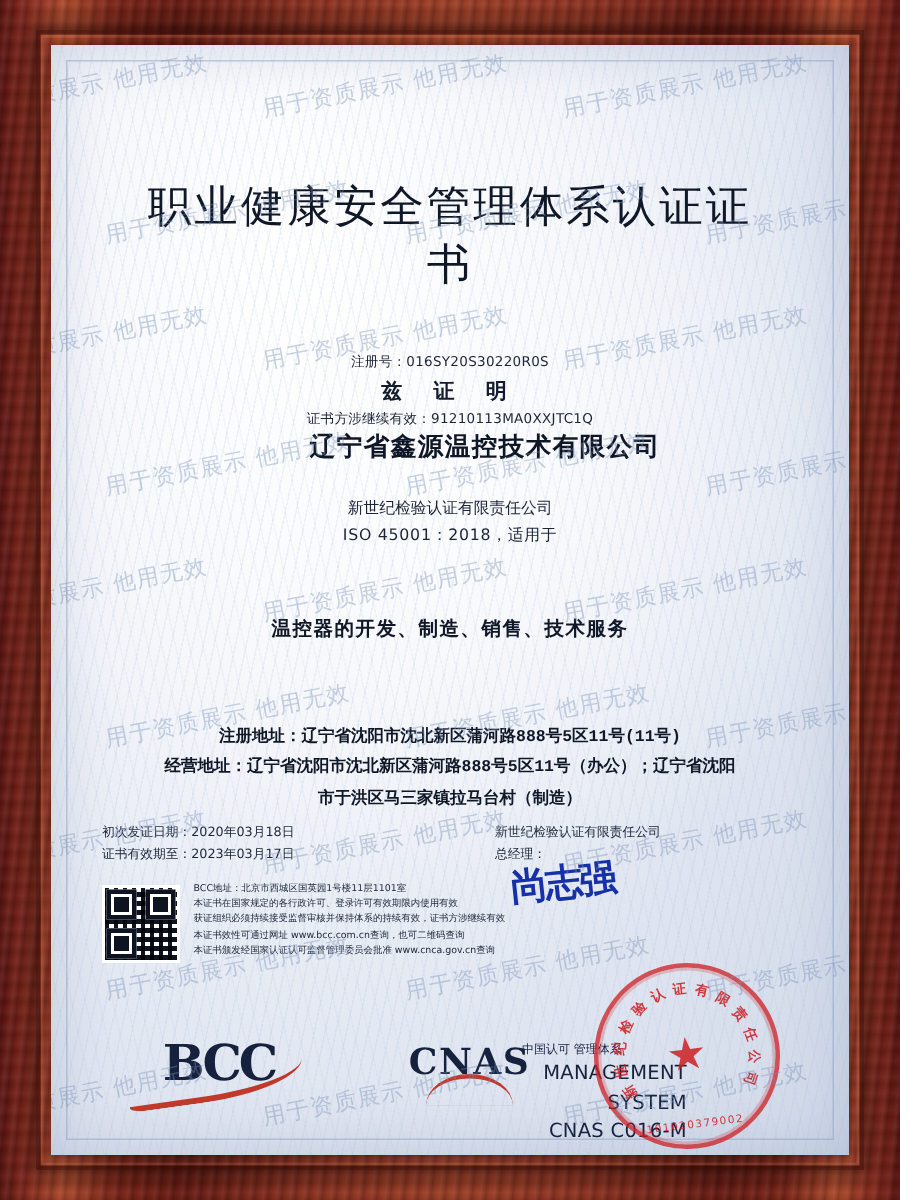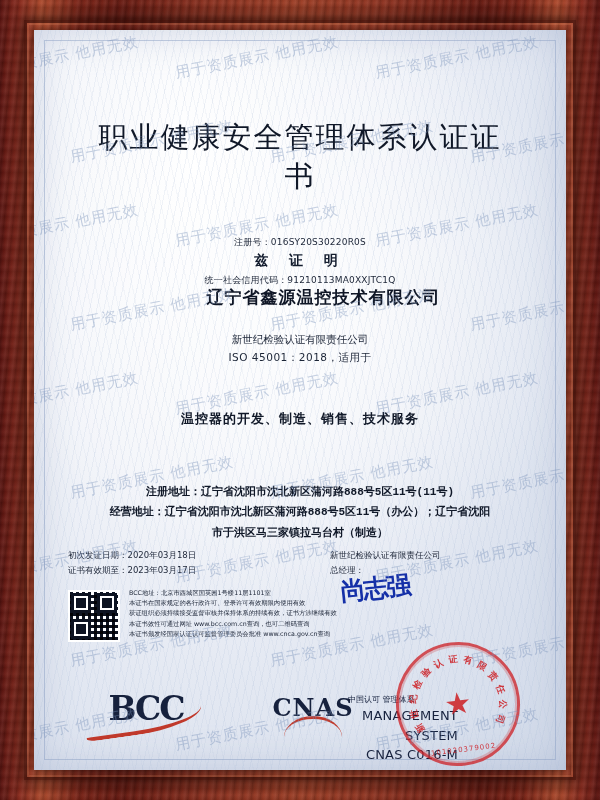--- a/index.html
+++ b/index.html
@@ -388,21 +388,21 @@
 
     <div class="content">
 
       <div class="doc-title">职业健康安全管理体系认证证书</div>
 
       <div class="reg-lines">
         <div>
           <span>注册号：</span><span>016SY20S30220R0S</span>
         </div>
         <div>
-          <span>统一社会信用代码：</span><span>91210113MA0XXJTC1Q</span>
+          <span>证书方涉继续有效：</span><span>91210113MA0XXJTC1Q</span>
         </div>
       </div>
 
       <div class="hereby">兹  证  明</div>
 
       <div class="company">辽宁省鑫源温控技术有限公司</div>
 
       <div class="standard-block">
         <div class="std-line1">新世纪检验认证有限责任公司</div>
         <div class="std-line2">ISO 45001：2018，适用于</div>

